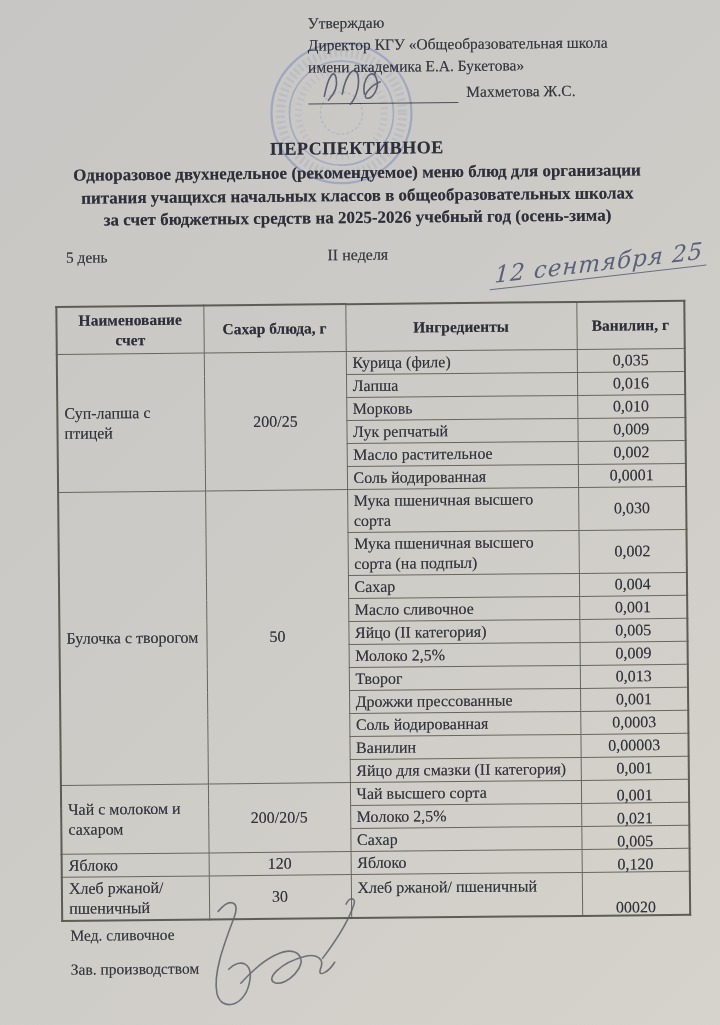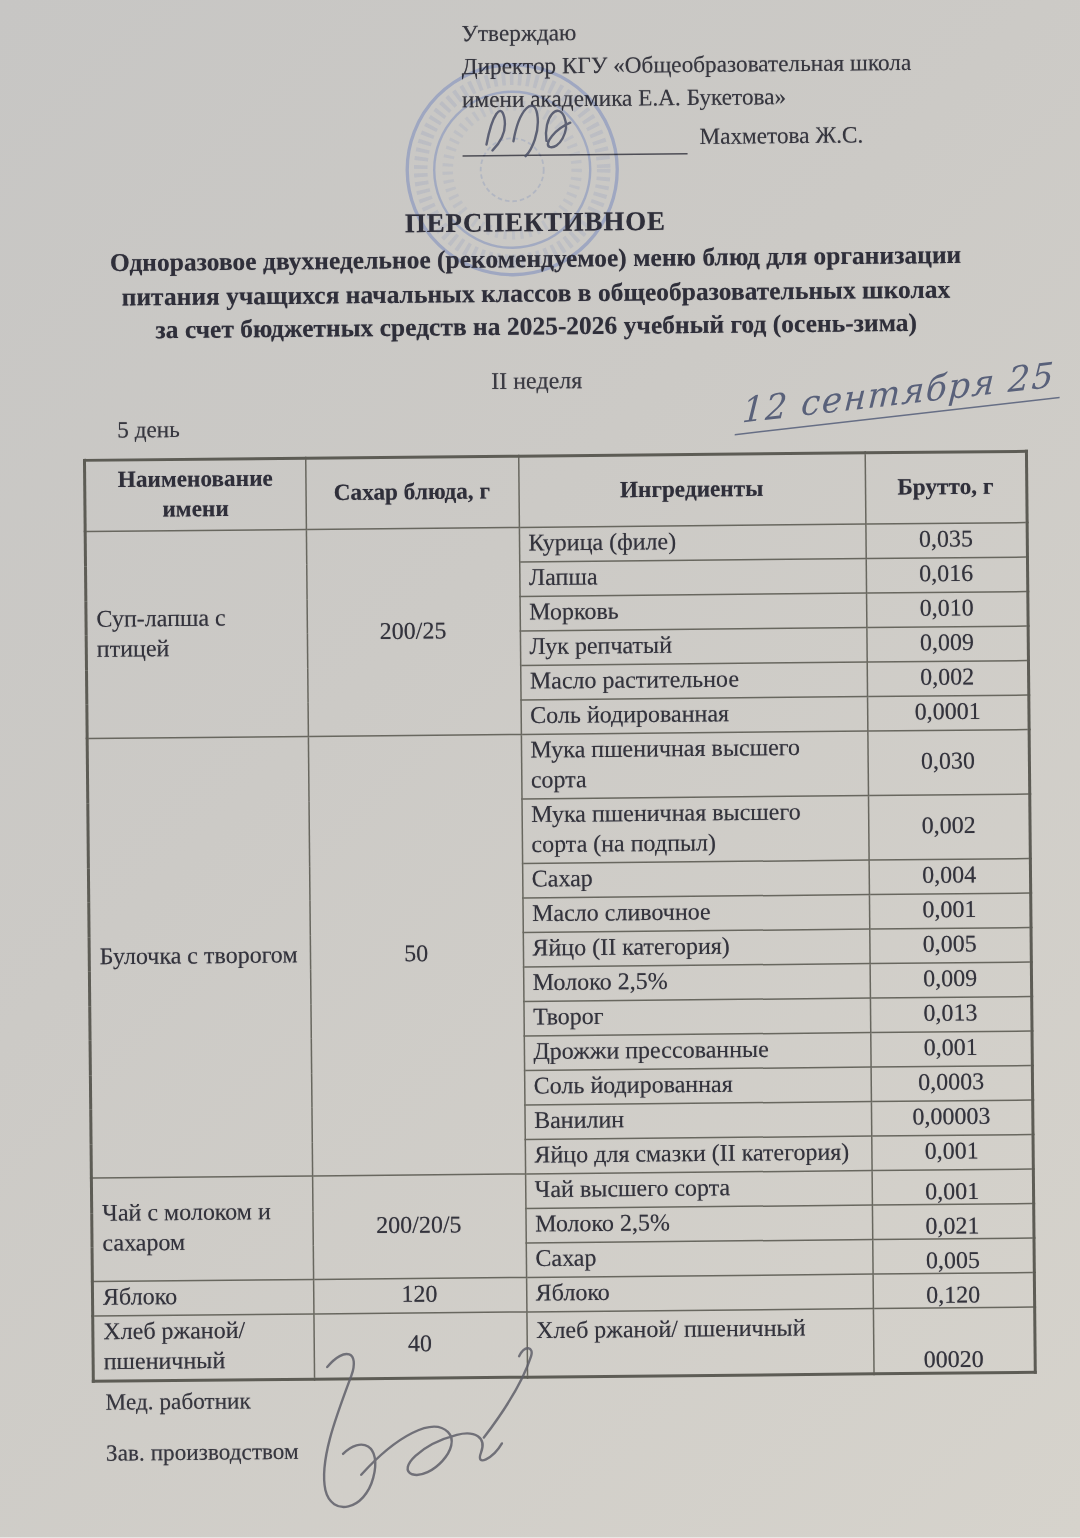--- a/index.html
+++ b/index.html
@@ -23,21 +23,21 @@
 
   
   .stamp{position:absolute;left:268px;top:36px;opacity:.85;mix-blend-mode:multiply;pointer-events:none;}
   .head-sig{position:absolute;left:320px;top:58px;pointer-events:none;}
 
   
   .title-block{position:absolute;left:0;top:138px;width:720px;text-align:center;}
   .main-heading{font-weight:bold;font-size:18px;letter-spacing:.5px;color:#2f2f3a;}
   .subtitle{font-weight:bold;font-size:17px;line-height:22.5px;color:#2f2f3a;margin-top:3px;}
   .week{font-size:16px;margin-top:16px;font-weight:normal;color:#3a3a42;}
-  .day-label{position:absolute;left:68px;top:276px;font-size:15.5px;margin-left:12px;}
+  .day-label{position:absolute;left:68px;top:246px;font-size:15.5px;}
   .hand-date{
     position:absolute;left:492px;top:252px;width:210px;
     font-family:"DejaVu Serif", serif;font-style:italic;
     font-size:23px;letter-spacing:1px;color:#59617a;
     transform:rotate(-6deg) skewX(-10deg);
     border-bottom:1.5px solid #666e85;padding:0 4px 1px 4px;
     text-shadow:none;white-space:nowrap;text-align:center;
   }
 
   
@@ -116,24 +116,24 @@
 
     <table class="menu-table">
       <colgroup>
         <col style="width:147px">
           <col style="width:142px">
           <col style="width:231px">
           <col style="width:108px">
       </colgroup>
       <thead>
         <tr>
-          <th>Наименование имени</th>
+          <th>Наименование счет</th>
           <th>Сахар блюда, г</th>
           <th>Ингредиенты</th>
-          <th>Брутто, г</th>
+          <th>Ванилин, г</th>
         </tr>
       </thead>
       <tbody id="menu-tbody">
           <tr>
             <td rowspan="6" class="dish">Суп-лапша с птицей</td>
             <td rowspan="6" class="yield">200/25</td>
             <td class="ing">Курица (филе)</td>
             <td class="brutto">0,035</td>
           </tr>
           <tr>
@@ -217,28 +217,28 @@
             <td class="brutto brutto-low">0,005</td>
           </tr>
           <tr>
             <td rowspan="1" class="dish">Яблоко</td>
             <td rowspan="1" class="yield">120</td>
             <td class="ing">Яблоко</td>
             <td class="brutto brutto-low">0,120</td>
           </tr>
           <tr class="row-bread">
             <td rowspan="1" class="dish">Хлеб ржаной/ пшеничный</td>
-            <td rowspan="1" class="yield">40</td>
+            <td rowspan="1" class="yield">30</td>
             <td class="ing">Хлеб ржаной/ пшеничный</td>
             <td class="brutto brutto-low">00020</td>
           </tr>
         </tbody>
     </table>
 
-    <div class="footer-label med">Мед. работник</div>
+    <div class="footer-label med">Мед. сливочное</div>
     <div class="footer-label zav">Зав. производством</div>
 
     <svg class="footer-sig" width="200" height="125" viewBox="0 0 200 125">
       <g fill="none" stroke="#60606a" stroke-width="1.6" stroke-linecap="round" opacity="0.85">
         <path d="M36,18 C48,4 58,8 52,24 C42,50 30,80 34,100 C38,118 60,114 66,92 C72,70 58,64 46,76"></path>
         <path d="M58,90 C82,64 106,52 116,62 C126,72 104,94 92,90 C82,86 98,70 122,64 C134,61 142,66 138,76 C134,86 146,80 152,70"></path>
         <path d="M140,66 C154,48 166,30 172,12 C174,6 168,4 164,12"></path>
       </g>
     </svg>
 

